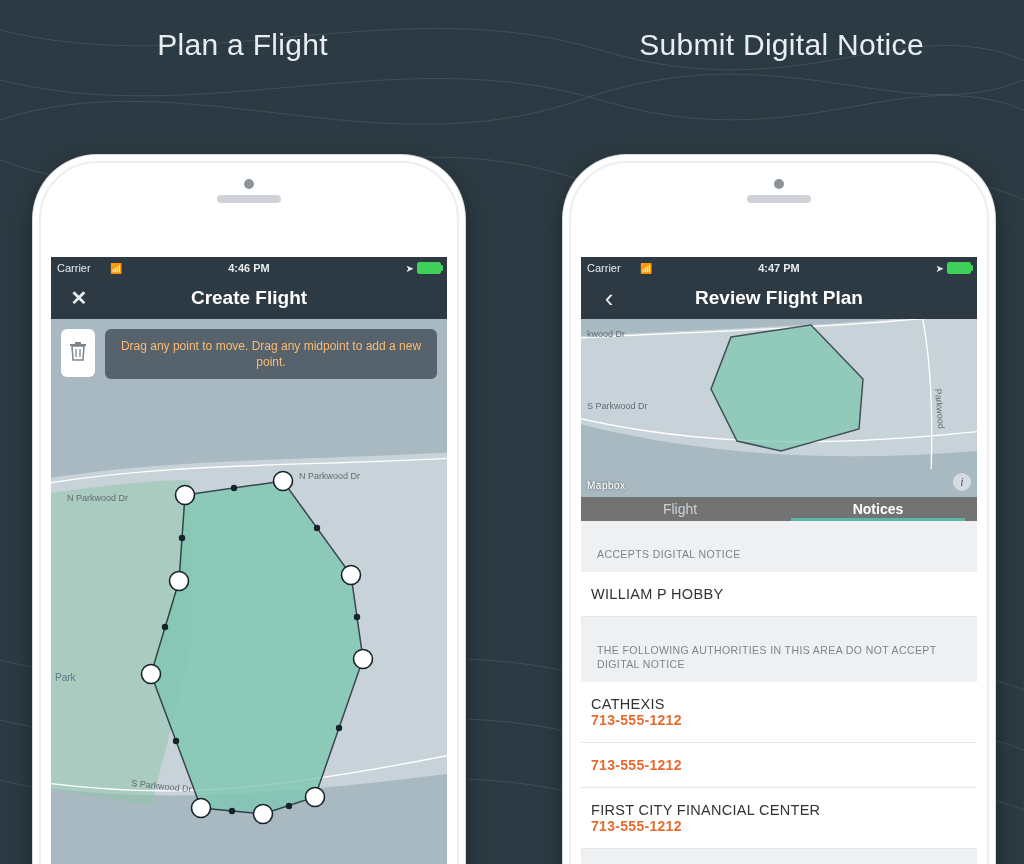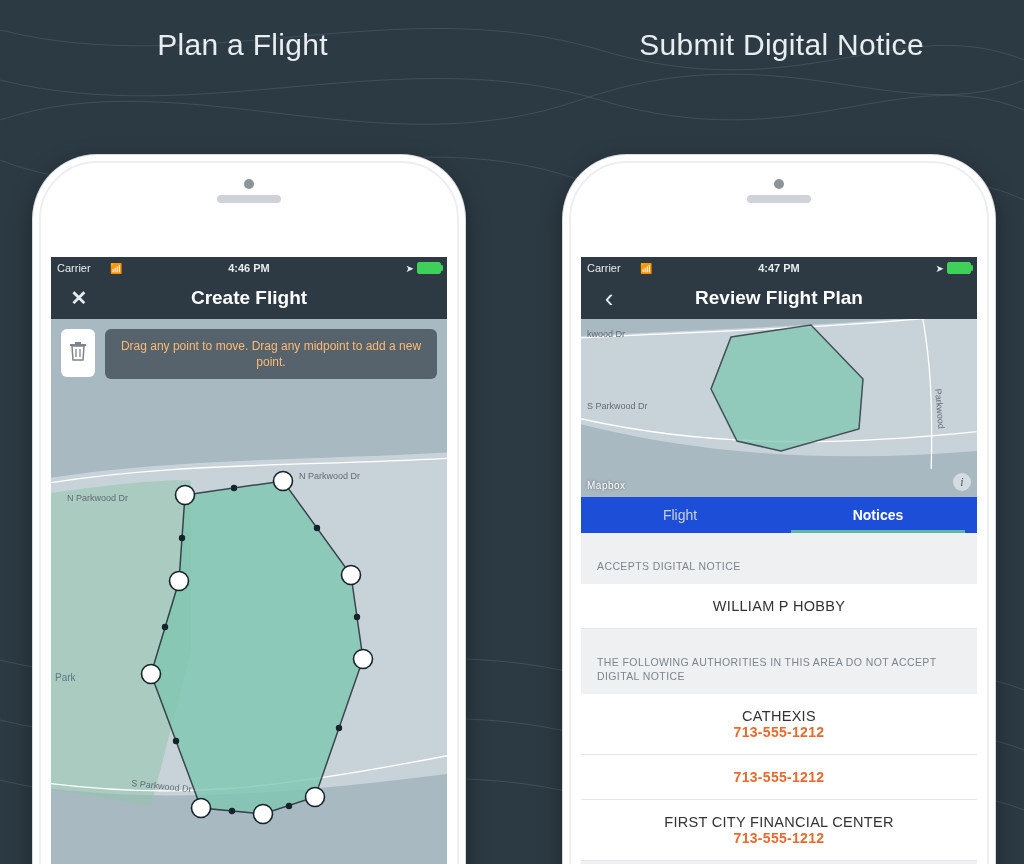--- a/index.html
+++ b/index.html
@@ -221,22 +221,22 @@
     position: absolute; right: 6px; bottom: 6px;
     width: 18px; height: 18px; border-radius: 50%;
     background: rgba(255,255,255,0.5);
     color: #4a5a64; font-size: 12px; font-style: italic;
     display: flex; align-items: center; justify-content: center;
     font-family: Georgia, serif;
   }
 
   .tabs {
     display: flex;
-    background: #1d4ed8;
-    height: 36px;
+    background: #737373;
+    height: 24px;
   }
   .tabs .tab {
     flex: 1;
     color: #cbd2d7;
     display: flex;
     align-items: center;
     justify-content: center;
     font-size: 14px;
     position: relative;
   }
@@ -261,21 +261,20 @@
   }
   .list .section-hdr {
     color: #7c858c;
     font-size: 10.5px;
     letter-spacing: 0.4px;
     padding: 26px 16px 10px;
     line-height: 1.4;
   }
   .list .entry {
     background: #ffffff;
-    text-align: center;
     padding: 14px 10px;
     border-bottom: 1px solid #e4e6e8;
     color: #333;
     font-size: 14.5px;
     letter-spacing: 0.3px;
   }
   .list .entry .phone-number {
     color: #e76a2e;
     font-weight: 600;
     font-size: 14px;

